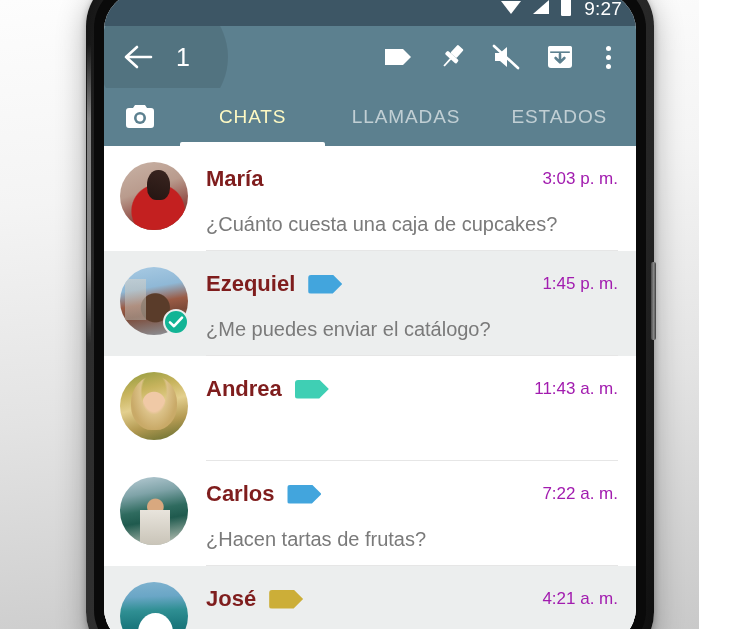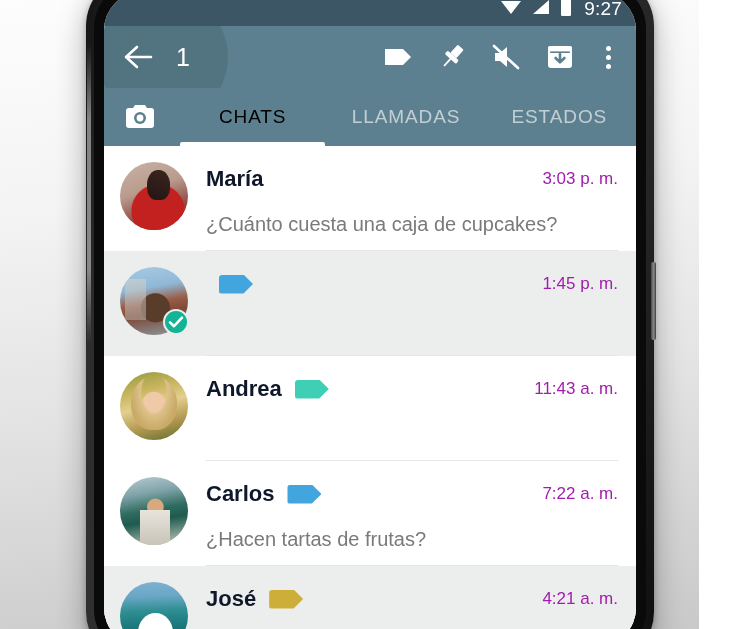--- a/index.html
+++ b/index.html
@@ -141,21 +141,21 @@
     display: flex; align-items: center; justify-content: center;
   }
   .tab {
     flex: 1;
     display: flex; align-items: center; justify-content: center;
     position: relative;
     font-size: 19px;
     letter-spacing: .9px;
     color: rgba(255,255,255,.62);
   }
-  .tab.active { color: #000000; }
+  .tab.active { color: #fef9c3; }
   .tab.active::after {
     content: "";
     position: absolute;
     left: 4px; right: 4px; bottom: 0;
     height: 4px;
     background: #ffffff;
     border-radius: 2px 2px 0 0;
   }
 
   
@@ -201,21 +201,21 @@
   }
   .chat-row.last .row-content { border-bottom: none; }
   .row-top {
     display: flex;
     align-items: center;
     height: 34px;
   }
   .chat-name {
     font-size: 22px;
     font-weight: bold;
-    color: #0f172a;
+    color: #7f1d1d;
     white-space: nowrap;
   }
   .label-tag {
     width: 34px; height: 19px;
     margin-left: 13px;
     flex: none;
     clip-path: polygon(0 0, 72% 0, 100% 50%, 72% 100%, 0 100%);
     border-radius: 3px 0 0 3px;
   }
   .row-time {
@@ -412,23 +412,25 @@
                 <div class="ph ph-ezequiel"></div>
               </div>
               <div class="check-badge" style="background: rgb(18, 180, 149);">
                 <svg width="16" height="14" viewBox="0 0 16 14">
                   <path d="M2 7.4 L6 11.2 L14 2.6" stroke="#fff" stroke-width="2.6" fill="none" stroke-linecap="round" stroke-linejoin="round"></path>
                 </svg>
               </div>
             </div>
             <div class="row-content">
               <div class="row-top">
+                <span class="chat-name">Ezequiel</span>
                 <span class="label-tag" style="background: rgb(66, 165, 221);"></span>
                 <span class="row-time">1:45 p. m.</span>
               </div>
+              <div class="chat-preview">¿Me puedes enviar el catálogo?</div>
             </div>
           </div>
           <div class="chat-row">
             <div class="avatar-wrap">
               <div class="avatar">
                 <div class="ph ph-andrea"></div>
               </div>
             </div>
             <div class="row-content">
               <div class="row-top">

